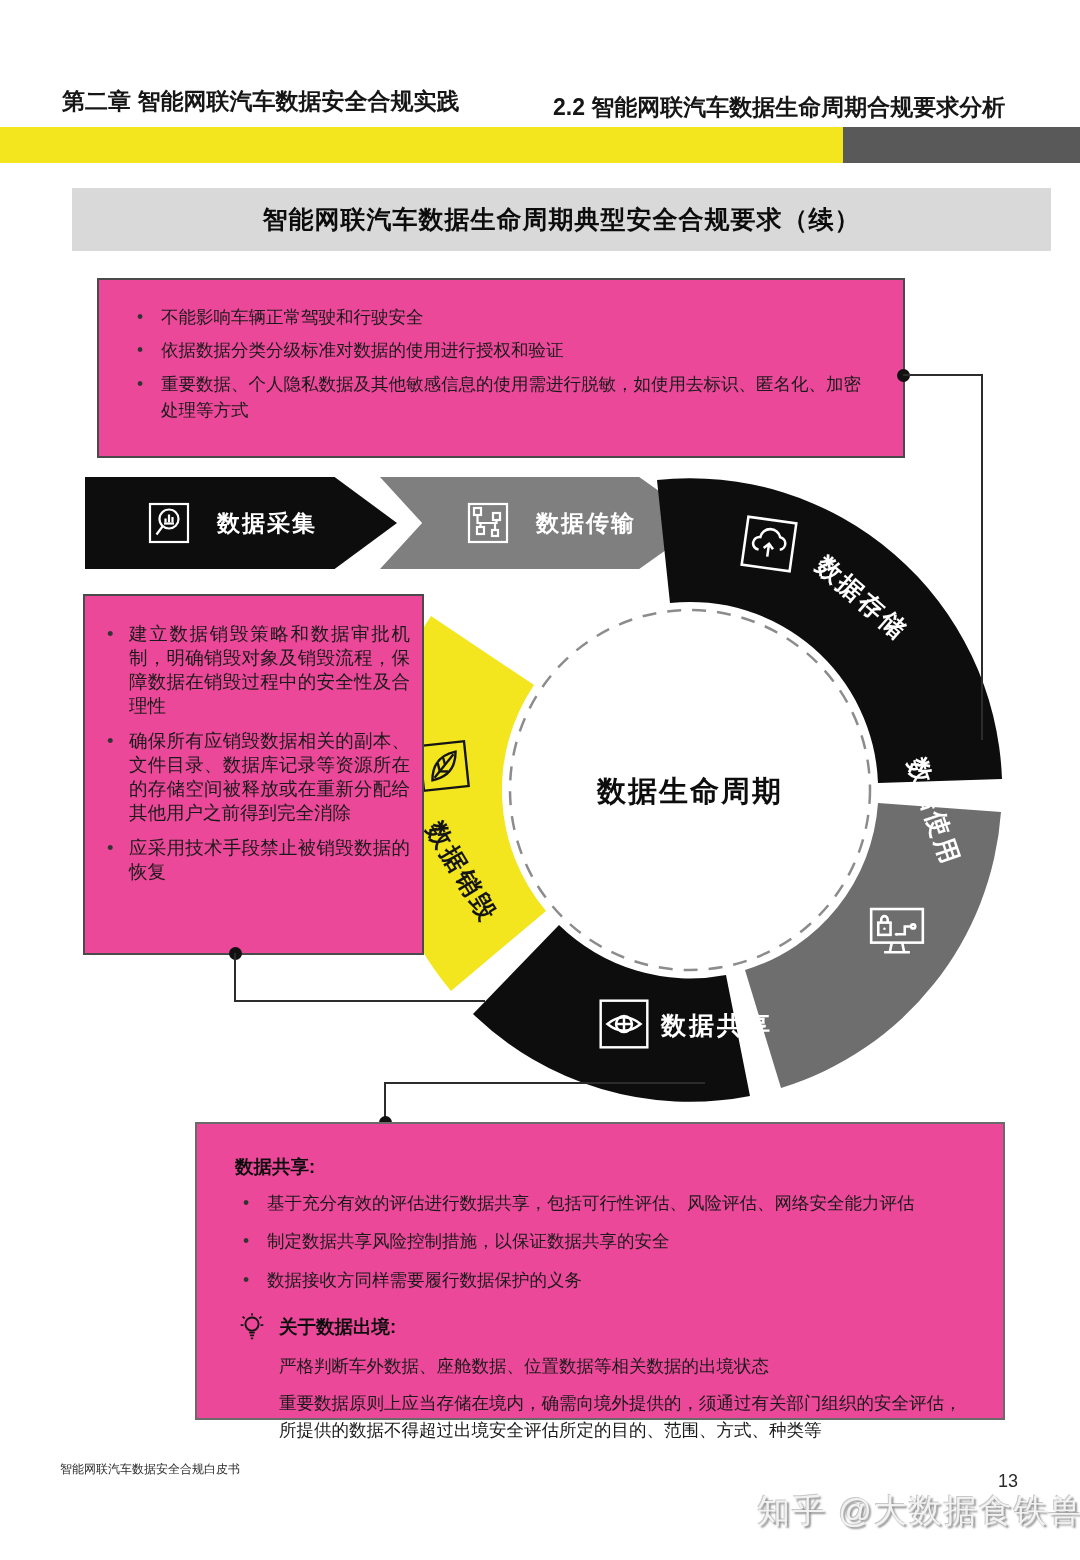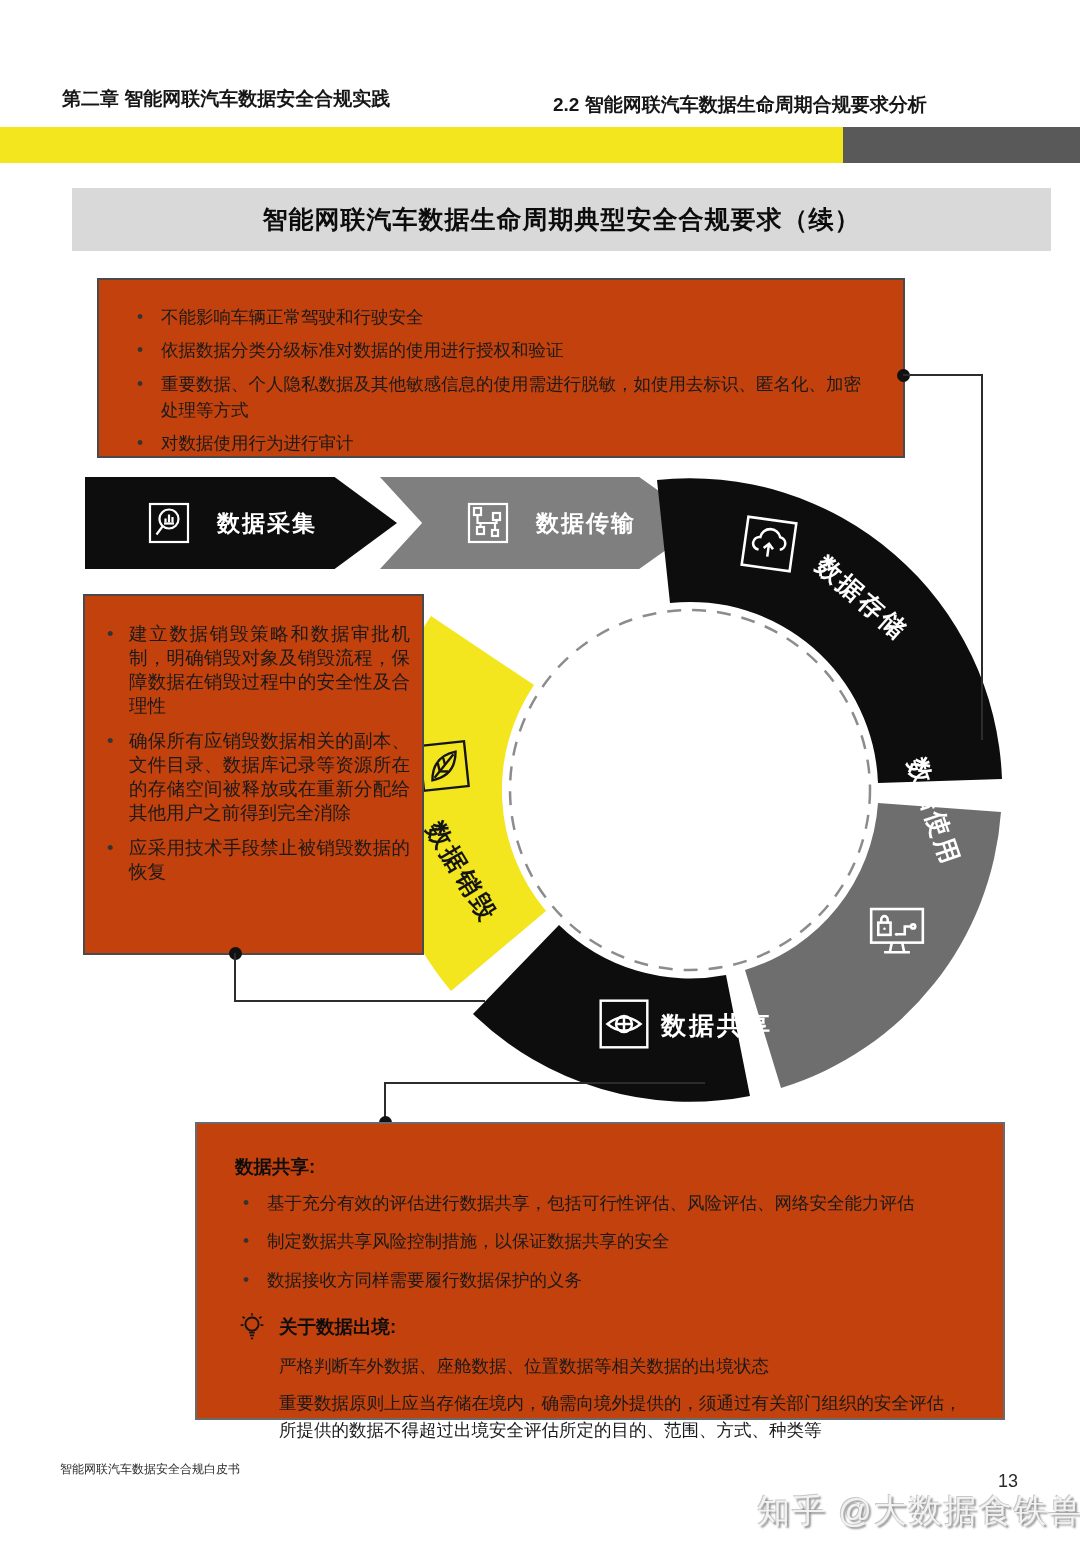--- a/index.html
+++ b/index.html
@@ -1,30 +1,30 @@
 <!DOCTYPE html>
 <html><head>
 <meta charset="utf-8">
 <style>
   html,body{margin:0;padding:0;background:#fff;}
   .page{position:relative;width:1080px;height:1560px;background:#fff;overflow:hidden;
         font-family:"Liberation Sans","DejaVu Sans",sans-serif;color:#111;}
   .abs{position:absolute;}
 
   
-  .hdr{font-size:19px;font-weight:bold;color:#161616;white-space:nowrap;}
+  .hdr{font-size:23px;font-weight:bold;color:#161616;white-space:nowrap;}
   .bar{position:absolute;top:127px;height:36px;}
 
   
   .banner{left:72px;top:188px;width:979px;height:63px;background:#d9d9d9;
           display:flex;align-items:center;justify-content:center;
           font-size:25px;font-weight:bold;color:#0c0c0c;letter-spacing:1px;}
 
   
-  .panel{background:#c2410c;border:2px solid #4a4a4a;box-sizing:border-box;}
+  .panel{background:#ec4899;border:2px solid #4a4a4a;box-sizing:border-box;}
   .panel ul{margin:0;padding:0;list-style:none;}
   .panel li{position:relative;padding-left:32px;color:#1a1a1a;}
   .panel li::before{content:"•";position:absolute;left:8px;top:0;color:#333;}
 
   .top-box{left:97px;top:278px;width:808px;height:180px;padding:24px 26px 0 30px;}
   .top-box li{font-size:17.5px;line-height:1.5;margin-bottom:7px;}
 
   .left-box{left:83px;top:594px;width:341px;height:361px;padding:26px 12px 0 18px;}
   .left-box li{font-size:18.5px;line-height:1.3;margin-bottom:11px;text-align:justify;padding-left:26px;}
   .left-box li::before{left:4px;}
@@ -75,21 +75,20 @@
   <div class="bar" style="left: 0px; width: 843px; background: rgb(243, 230, 30);"></div>
   <div class="bar" style="left: 843px; width: 237px; background: rgb(89, 89, 89);"></div>
 
   <div class="abs banner">智能网联汽车数据生命周期典型安全合规要求（续）</div>
 
   <div class="abs panel top-box">
     <ul>
       <li>不能影响车辆正常驾驶和行驶安全</li>
       <li>依据数据分类分级标准对数据的使用进行授权和验证</li>
       <li>重要数据、个人隐私数据及其他敏感信息的使用需进行脱敏，如使用去标识、匿名化、加密处理等方式</li>
-      <li>对数据使用行为进行审计</li>
     </ul>
   </div>
 
   <div class="arrow arrow-black" style="background: rgb(13, 13, 13);">
     <span class="ic">
       <svg class="glyph" width="44" height="44" viewBox="0 0 44 44" fill="none" stroke="currentColor" stroke-width="2.2">
         <rect x="3" y="3" width="38" height="38"></rect>
         <circle cx="22" cy="18" r="9.5"></circle>
         <path d="M15.5 25.5 L9.5 33.5"></path>
         <path d="M18.5 21.5 V17.5 M22 21.5 V13.5 M25.5 21.5 V16"></path>
@@ -114,20 +113,21 @@
   </div>
 
   <svg class="abs" style="left:360px;top:460px;" width="660" height="660" viewBox="360 460 660 660">
     <path d="M657,480 A312,312 0 0 1 1002,779 L878,783 A188,188 0 0 0 670,603 Z" fill="#0d0d0d"></path>
     <path d="M1001,812 A312,312 0 0 1 781,1088 L745,970 A188,188 0 0 0 878,803 Z" fill="#6e6e6e"></path>
     <path d="M750,1096 A312,312 0 0 1 473,1014 L559,925 A188,188 0 0 0 726,975 Z" fill="#0d0d0d"></path>
     <path d="M451,991 A312,312 0 0 1 431,616 L534,685 A188,188 0 0 0 546,911 Z" fill="#f3e61e"></path>
     <circle cx="690" cy="790" r="180" fill="#ffffff" stroke="#8c8c8c" stroke-width="2.5" stroke-dasharray="14 11"></circle>
   </svg>
 
+  <div class="abs center-label">数据生命周期</div>
 
   <div class="seg-label" style="left:862px;top:598px;color:#fff;transform:translate(-50%,-50%) rotate(41deg);">数据存储</div>
   <div class="seg-label" style="left:934px;top:812px;color:#fff;transform:translate(-50%,-50%) rotate(71deg);">数据使用</div>
   <div class="seg-label" style="left:717px;top:1025px;color:#fff;transform:translate(-50%,-50%);">数据共享</div>
   <div class="seg-label" style="left:462px;top:872px;color:#141414;transform:translate(-50%,-50%) rotate(59deg);">数据销毁</div>
 
   <div class="ring-icon" style="left:769px;top:544px;transform:translate(-50%,-50%) rotate(8deg);color:#fff;">
     <svg class="glyph" width="56" height="56" viewBox="0 0 44 44" fill="none" stroke="currentColor" stroke-width="2">
       <rect x="3" y="3" width="38" height="38"></rect>
       <path d="M14.5 27.5 a5 5 0 0 1 0-10 a8 8 0 0 1 15.5-2 a5 5 0 0 1 1 9.8"></path>

